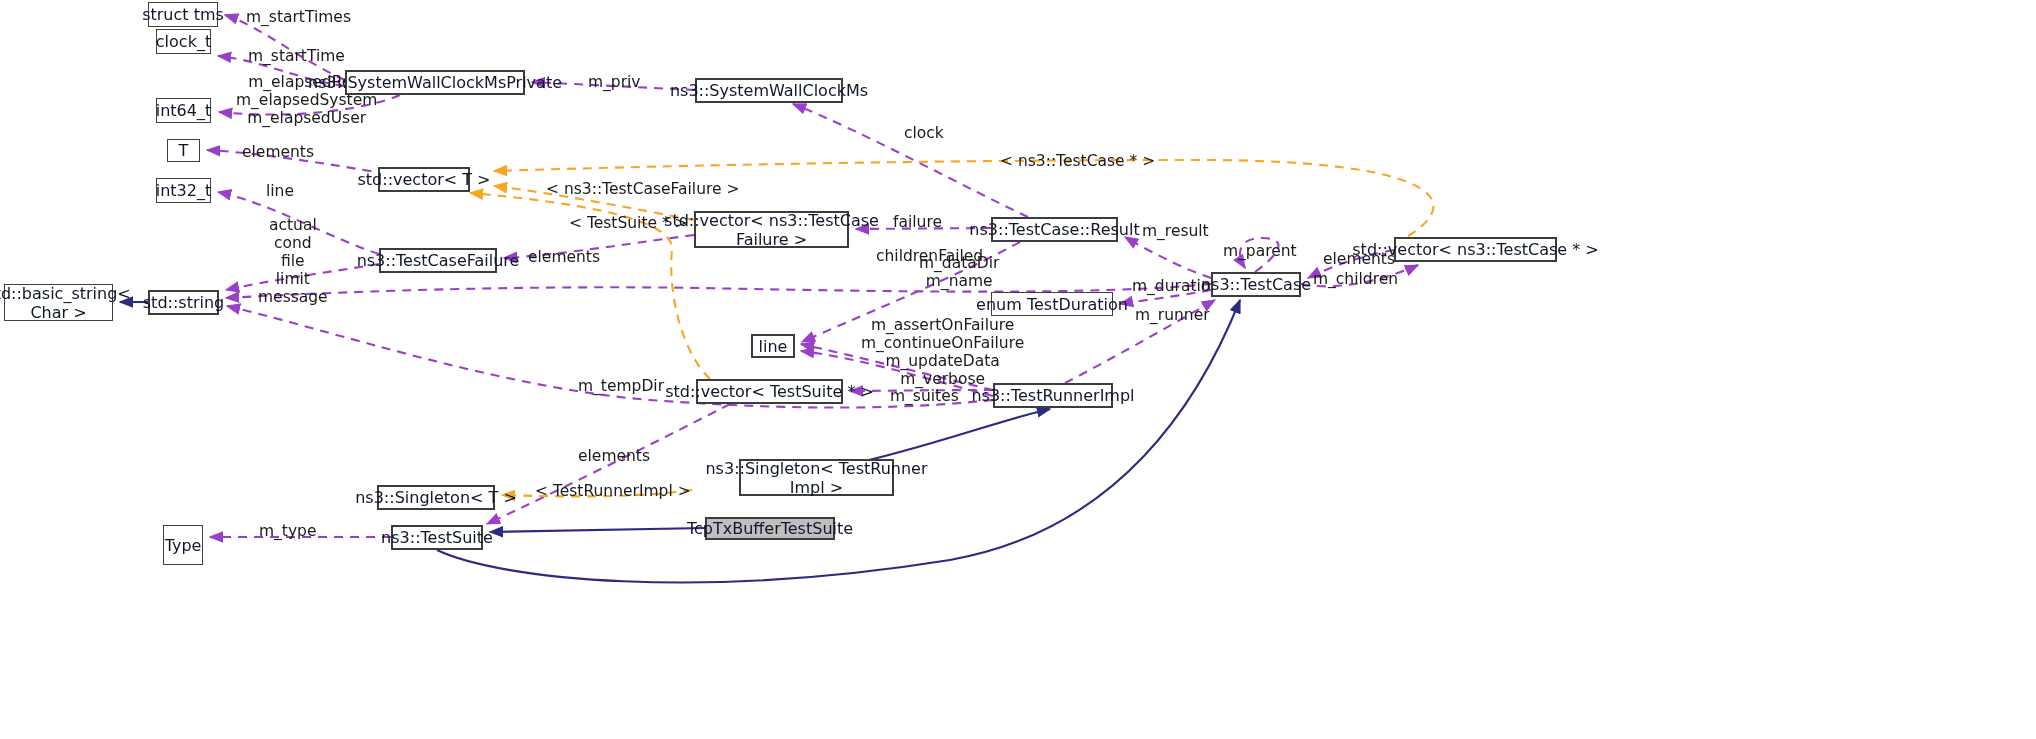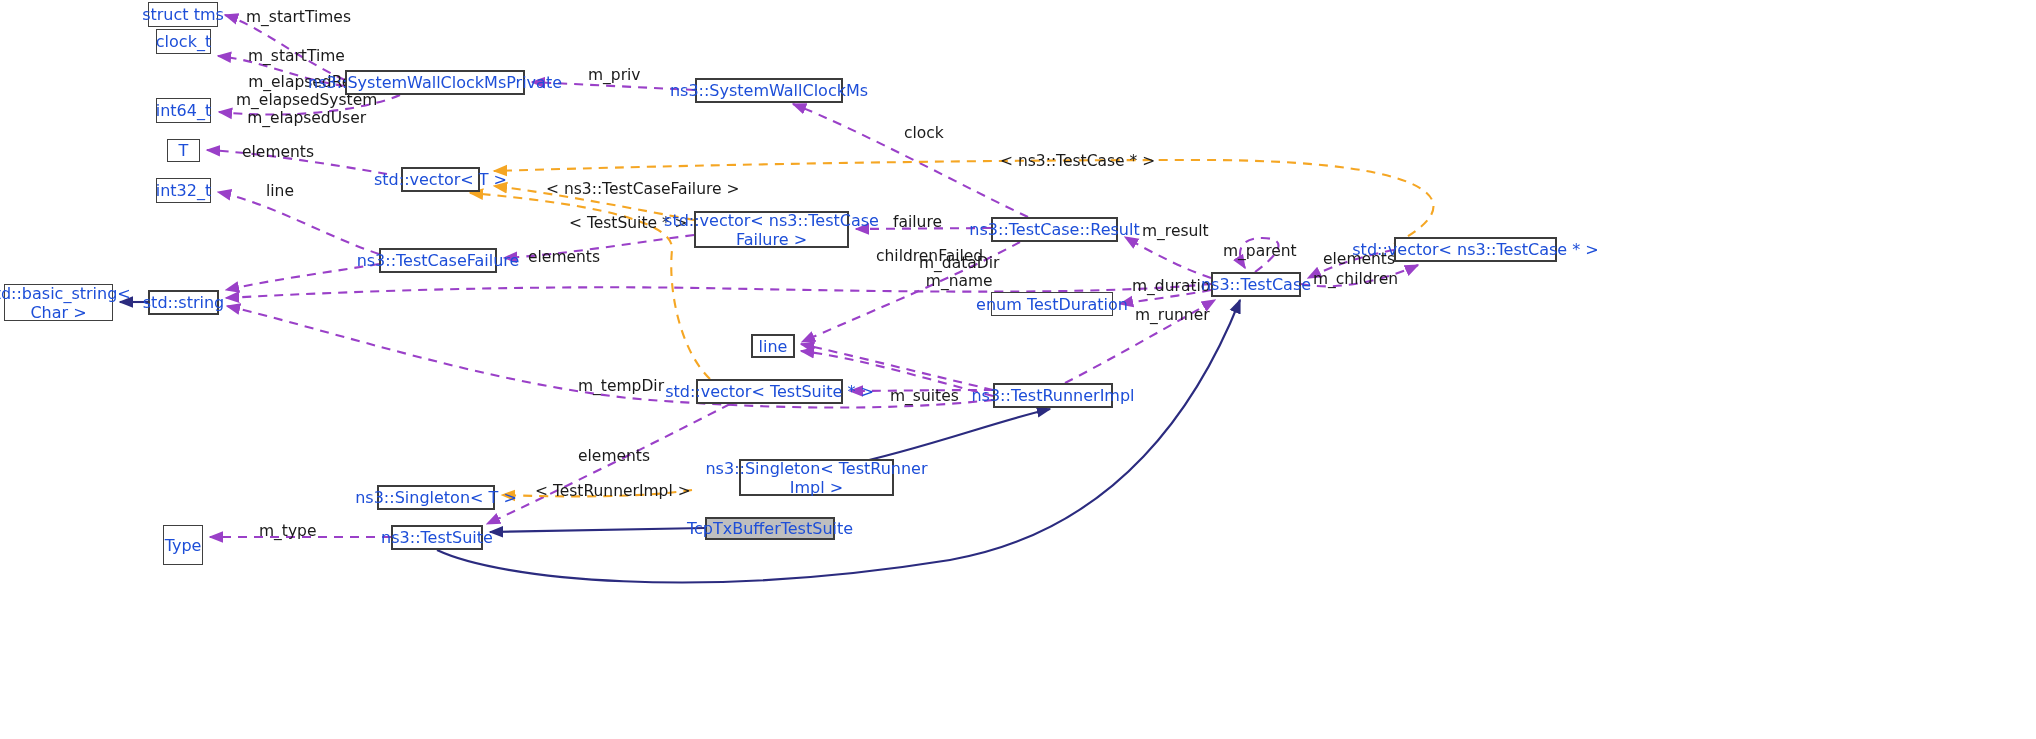--- a/index.html
+++ b/index.html
@@ -19,21 +19,21 @@
     position: absolute;
     left: 0; top: 0;
     width: 2036px;
     height: 739px;
   }
   .node {
     position: absolute;
     box-sizing: border-box;
     background: #ffffff;
     border: 1px solid #404040;
-    color: #1d4ed8;
+    color: #0f172a;
     font-size: 16px;
     line-height: 19px;
     text-align: center;
     display: flex;
     align-items: center;
     justify-content: center;
     white-space: pre;
     z-index: 3;
   }
   .node.thick { border-width: 2px; border-color: #3c3c3c; }
@@ -108,21 +108,21 @@
       <path d="M 437 550 C 500 580, 700 600, 950 560 C 1120 530, 1200 400, 1240 300"></path>
     </g>
   </svg>
 
   <div class="node plain" style="left:148px;top:2px;width:70px;height:25px;">struct tms</div>
   <div class="node plain" style="left:156px;top:29px;width:55px;height:25px;">clock_t</div>
   <div class="node thick" style="left:345px;top:70px;width:180px;height:25px;">ns3::SystemWallClockMsPrivate</div>
   <div class="node plain" style="left:156px;top:98px;width:55px;height:25px;">int64_t</div>
   <div class="node thick" style="left:695px;top:78px;width:148px;height:25px;">ns3::SystemWallClockMs</div>
   <div class="node plain" style="left:167px;top:139px;width:33px;height:23px;">T</div>
-  <div class="node thick" style="left:401px;top:167px;width:79px;height:25px;">std::vector&lt; T &gt;</div>
+  <div class="node thick" style="left:378px;top:167px;width:92px;height:25px;">std::vector&lt; T &gt;</div>
   <div class="node plain" style="left:156px;top:178px;width:55px;height:25px;">int32_t</div>
   <div class="node thick" style="left:694px;top:211px;width:155px;height:37px;">std::vector&lt; ns3::TestCase
 Failure &gt;</div>
   <div class="node thick" style="left:991px;top:217px;width:127px;height:25px;text-align:right;">ns3::TestCase::Result</div>
   <div class="node thick" style="left:1394px;top:237px;width:163px;height:25px;">std::vector&lt; ns3::TestCase * &gt;</div>
   <div class="node thick" style="left:379px;top:248px;width:118px;height:25px;">ns3::TestCaseFailure</div>
   <div class="node thick" style="left:1211px;top:272px;width:90px;height:25px;">ns3::TestCase</div>
   <div class="node plain" style="left:4px;top:284px;width:109px;height:37px;">std::basic_string&lt;
 Char &gt;</div>
   <div class="node thick" style="left:148px;top:290px;width:71px;height:25px;">std::string</div>
@@ -135,37 +135,46 @@
   <div class="node thick" style="left:377px;top:485px;width:118px;height:25px;">ns3::Singleton&lt; T &gt;</div>
   <div class="node plain" style="left:163px;top:525px;width:40px;height:40px;">Type</div>
   <div class="node thick" style="left:391px;top:525px;width:92px;height:25px;">ns3::TestSuite</div>
   <div class="node highlight" style="left:705px;top:517px;width:130px;height:23px;">TcpTxBufferTestSuite</div>
 
   <div class="edge-label" style="left:246px;top:8px;">m_startTimes</div>
   <div class="edge-label" style="left:248px;top:47px;">m_startTime</div>
   <div class="edge-label" style="left:236px;top:73px;text-align:center;">m_elapsedReal
 m_elapsedSystem
 m_elapsedUser</div>
-  <div class="edge-label" style="left:588px;top:66px;text-align:center;">m_priv</div>
+  <div class="edge-label" style="left:588px;top:73px;text-align:center;">m_priv</div>
   <div class="edge-label" style="left:904px;top:124px;">clock</div>
   <div class="edge-label" style="left:242px;top:143px;">elements</div>
   <div class="edge-label" style="left:1000px;top:152px;">&lt; ns3::TestCase * &gt;</div>
   <div class="edge-label" style="left:266px;top:182px;">line</div>
   <div class="edge-label" style="left:546px;top:180px;">&lt; ns3::TestCaseFailure &gt;</div>
   <div class="edge-label" style="left:569px;top:214px;">&lt; TestSuite * &gt;</div>
+  <div class="edge-label" style="left:258px;top:216px;text-align:center;">actual
+cond
+file
+limit
+message</div>
   <div class="edge-label" style="left:893px;top:213px;">failure</div>
   <div class="edge-label" style="left:1142px;top:222px;">m_result</div>
   <div class="edge-label" style="left:1223px;top:242px;">m_parent</div>
   <div class="edge-label" style="left:1323px;top:250px;">elements</div>
   <div class="edge-label" style="left:528px;top:248px;">elements</div>
   <div class="edge-label" style="left:876px;top:247px;">childrenFailed</div>
   <div class="edge-label" style="left:919px;top:254px;text-align:center;">m_dataDir
 m_name</div>
   <div class="edge-label" style="left:1132px;top:277px;">m_duration</div>
   <div class="edge-label" style="left:1313px;top:270px;">m_children</div>
   <div class="edge-label" style="left:1135px;top:306px;">m_runner</div>
+  <div class="edge-label" style="left:861px;top:316px;text-align:center;">m_assertOnFailure
+m_continueOnFailure
+m_updateData
+m_verbose</div>
   <div class="edge-label" style="left:578px;top:377px;">m_tempDir</div>
   <div class="edge-label" style="left:890px;top:387px;">m_suites</div>
   <div class="edge-label" style="left:578px;top:447px;">elements</div>
   <div class="edge-label" style="left:535px;top:482px;">&lt; TestRunnerImpl &gt;</div>
   <div class="edge-label" style="left:259px;top:522px;">m_type</div>
 
 </div>
 
 </body></html>

